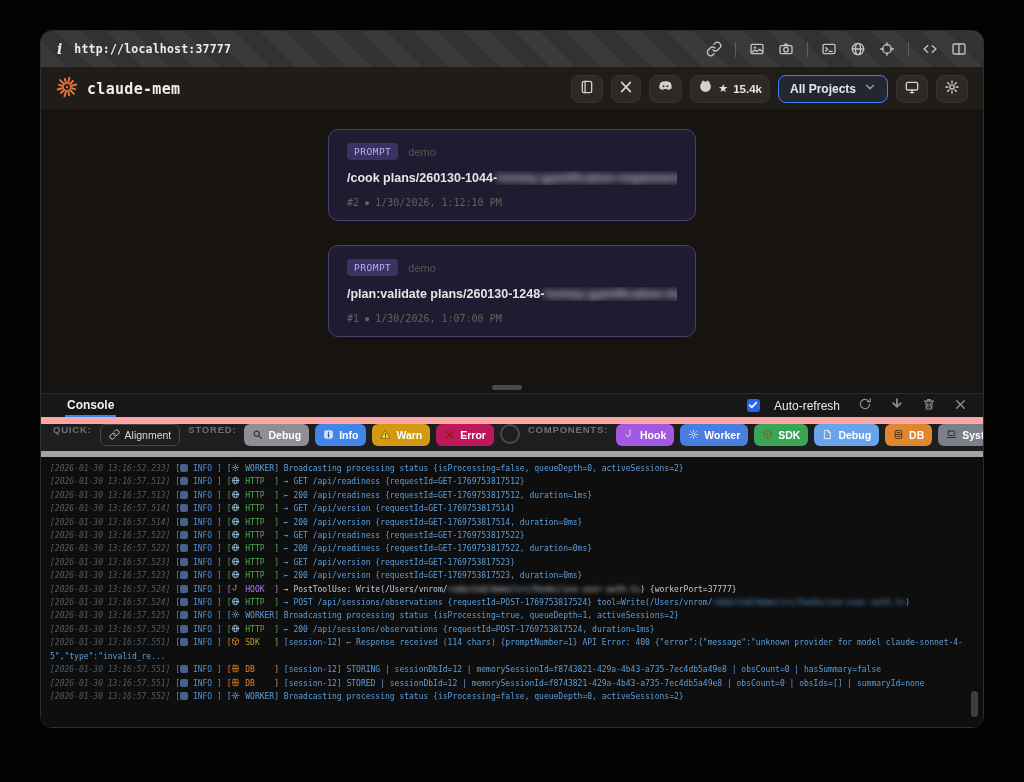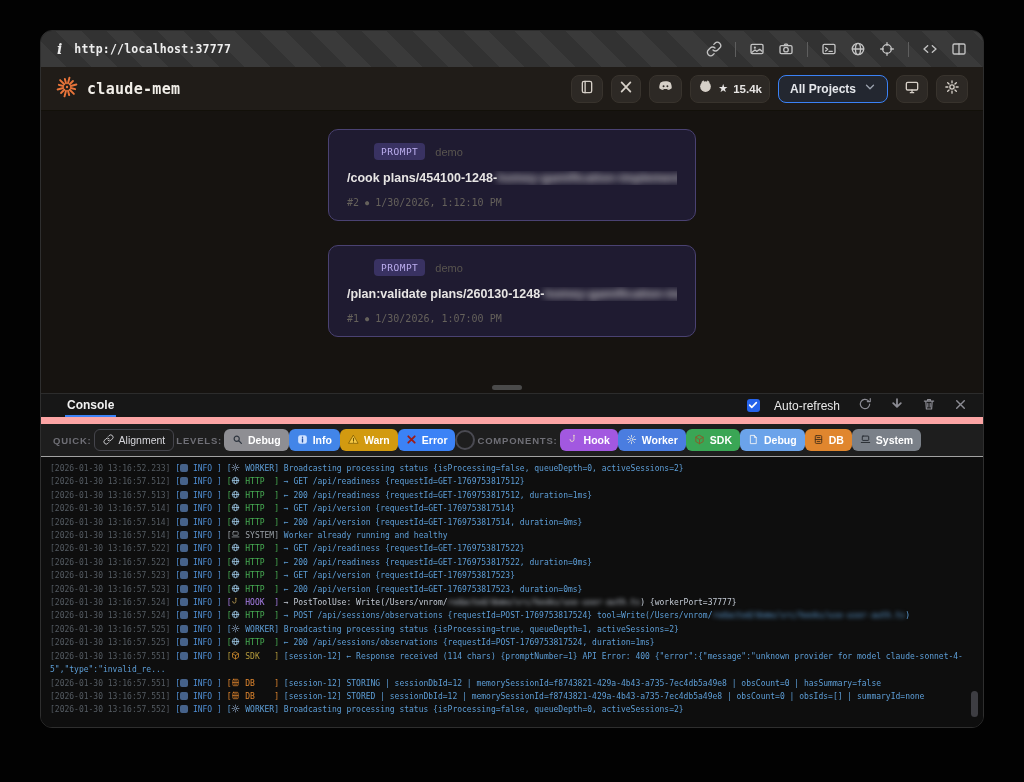--- a/index.html
+++ b/index.html
@@ -34,21 +34,21 @@
   .gh-text { font-size:11.5px; font-weight:700; color:#e7e5e4; }
   .projects { display:inline-flex; align-items:center; gap:8px; height:28px; padding:0 11px;
               background:#232730; border:1px solid #3b82f6; border-radius:8px; color:#e5e7eb;
               font-size:12px; font-weight:700; cursor:pointer; }
 
   
   .main { flex:1; background:#161310; position:relative; display:flex; flex-direction:column;
           align-items:center; padding-top:18px; gap:24px; overflow:hidden; }
   .card { width:368px; background:#1f1b31; border:1px solid #4a4272; border-radius:10px;
           padding:13px 18px 12px; cursor:pointer; }
-  .card-top { display:flex; align-items:center; gap:10px;margin-left:27px; }
+  .card-top { display:flex; align-items:center; gap:10px; }
   .badge { font-family:"DejaVu Sans Mono", monospace; font-size:9.5px; letter-spacing:.5px;
            color:#bdaff0; background:#393262; padding:3px 7px; border-radius:4px; }
   .tag { font-size:11px; color:#59554f; }
   .card-text { margin-top:11px; font-size:12.5px; font-weight:700; color:#e7e5e4;
                white-space:nowrap; overflow:hidden; }
   .blurred { filter:blur(3.5px); opacity:.85; }
   .card-meta { margin-top:12px; font-family:"DejaVu Sans Mono", monospace; font-size:10px;
                color:#65615b; display:flex; align-items:center; gap:6px; }
   .card-meta .dot { font-size:7px; }
   .resize-handle { position:absolute; bottom:3px; left:49.5%; transform:translateX(-50%);
@@ -60,35 +60,35 @@
   .c-tabbar { flex:0 0 30px; display:flex; align-items:center; background:#171717;
               border-bottom:7px solid #fca5a5; padding:0 16px 0 24px; }
   .c-tab { height:100%; display:flex; align-items:center; font-size:12px; font-weight:700;
            color:#f1f1f1; border-bottom:2px solid #3b82f6; padding:0 2px; cursor:pointer; }
   .c-controls { margin-left:auto; display:flex; align-items:center; gap:18px; }
   .autorefresh { display:flex; align-items:center; gap:14px; color:#eaeaea; font-size:12px; cursor:pointer; }
   .cb { width:13px; height:13px; background:#2563eb; border-radius:3px;
         display:inline-flex; align-items:center; justify-content:center; }
   .cicon { display:inline-flex; cursor:pointer; opacity:.85; }
 
-  .c-filterbar { flex:0 0 33px; background:#1e1e1e; border-bottom:1px solid #a3a3a3;
-                 display:flex; align-items:center; padding:0 10px; overflow:hidden; }
+  .c-filterbar { flex:0 0 33px; background:#1e1e1e; border-bottom:6px solid #a3a3a3;
+                 display:flex; align-items:flex-start; padding:0 10px; gap:6px; overflow:hidden; }
   .f-label { font-size:9.5px; font-weight:700; color:#6f6f76; letter-spacing:.8px; margin:0 2px;
              white-space:nowrap; }
   .f-btn { display:inline-flex; align-items:center; gap:5px; height:22px; padding:0 8px;
            border-radius:6px; font-size:10.5px; font-weight:700; color:#fff; cursor:pointer;
            white-space:nowrap; flex:0 0 auto; }
   .f-quick { background:transparent; border:1px solid #45454c; color:#d6d6db; font-weight:400; }
   .f-circle { width:20px; height:20px; border:2px solid #4a4a52; border-radius:50%;
               cursor:pointer; flex:0 0 auto; }
 
   .c-logs { flex:1; background:#0e0e0e; padding:5px 10px 0 9px; overflow:hidden;
             font-family:"DejaVu Sans Mono", monospace; font-size:8px; }
   .log-line { white-space:pre-wrap; word-break:break-all; line-height:13.4px; }
-  .ts { color:#555c63; }
+  .ts { color:#555c63;font-style:italic; }
   .lvl { color:#4f8fd5; }
   .lvl-ico { display:inline-block; width:8px; height:8px; border-radius:2px;
              background:#46628a; vertical-align:-1px; }
   .comp-ico svg { vertical-align:-1px; }
   .blur-seg { filter:blur(2.3px); }
   .scroll-thumb { position:absolute; right:5px; bottom:10px; width:7px; height:26px;
                   border-radius:4px; background:#3d3d42; cursor:pointer; }
 </style>
 </head>
 <body>
@@ -224,21 +224,21 @@
           </span>
       </div>
     </div>
 
     <div class="main">
       <div class="card">
         <div class="card-top">
           <span class="badge">PROMPT</span>
           <span class="tag">demo</span>
         </div>
-        <div class="card-text"><span>/cook plans/454100-1248-</span><span class="blurred">homey-gamification-implementation</span></div>
+        <div class="card-text"><span>/cook plans/260130-1044-</span><span class="blurred">homey-gamification-implementation</span></div>
         <div class="card-meta">
           <span>#2</span>
             <span class="dot">●</span>
             <span>1/30/2026, 1:12:10 PM</span>
         </div>
       </div>
 
       <div class="card">
         <div class="card-top">
           <span class="badge">PROMPT</span>
@@ -294,21 +294,21 @@
       </div>
       <div class="c-filterbar" id="filterbar">
           <span class="f-label">QUICK:</span>
           <span class="f-btn f-quick">
             <span><svg width="11" height="11" viewBox="0 0 24 24" fill="none" stroke="#d6d6db" stroke-width="2" stroke-linecap="round" stroke-linejoin="round">
                 <path d="M10.5 13.5a5 5 0 0 0 7.1 0l2.9-2.9a5 5 0 0 0-7.1-7.1l-1.6 1.6"></path>
                 <path d="M13.5 10.5a5 5 0 0 0-7.1 0l-2.9 2.9a5 5 0 0 0 7.1 7.1l1.6-1.6"></path>
               </svg></span>
             <span>Alignment</span>
           </span>
-          <span class="f-label">LEVELS:</span>
+          <span class="f-label">STORED:</span>
           <span class="f-btn" style="background: rgb(142, 142, 147);">
             <span><svg width="11" height="11" viewBox="0 0 24 24" fill="none" stroke="#2f3640" stroke-width="2" stroke-linecap="round" stroke-linejoin="round">
                 <circle cx="10.3" cy="10.3" r="5.6" stroke-width="2.6"></circle>
                 <path d="M14.8 14.8l5.7 5.7" stroke-width="2.8"></path>
               </svg></span>
             <span>Debug</span>
           </span>
           <span class="f-btn" style="background: rgb(66, 133, 232);">
             <span><svg width="11" height="11" viewBox="0 0 24 24" fill="none" stroke="#cfe2ff" stroke-width="2" stroke-linecap="round" stroke-linejoin="round">
                 <rect x="2.5" y="2.5" width="19" height="19" rx="5" fill="#cfe2ff" stroke="none"></rect>
@@ -316,21 +316,21 @@
               </svg></span>
             <span>Info</span>
           </span>
           <span class="f-btn" style="background: rgb(210, 154, 16);">
             <span><svg width="11" height="11" viewBox="0 0 24 24" fill="none" stroke="#f6c945" stroke-width="2" stroke-linecap="round" stroke-linejoin="round">
                 <path d="M12 3.2L22 20.3H2z" fill="#f6c945" stroke="#6d5200" stroke-width="1.4"></path>
                 <path d="M12 9.5v5M12 17.3v.4" stroke="#6d5200" stroke-width="2.4"></path>
               </svg></span>
             <span>Warn</span>
           </span>
-          <span class="f-btn" style="background: #3b82f6;">
+          <span class="f-btn" style="background: #be185d;">
             <span><svg width="11" height="11" viewBox="0 0 24 24" fill="none" stroke="#9e1c16" stroke-width="2" stroke-linecap="round" stroke-linejoin="round">
                 <path d="M5 5l14 14M19 5L5 19" stroke-width="4"></path>
               </svg></span>
             <span>Error</span>
           </span>
           <span class="f-circle"></span>
           <span class="f-label">COMPONENTS:</span>
           <span class="f-btn" style="background: rgb(162, 88, 224);">
             <span><svg width="11" height="11" viewBox="0 0 24 24" fill="none" stroke="#e8d9c8" stroke-width="2" stroke-linecap="round" stroke-linejoin="round">
                 <path d="M13 3.5v8.5a4.3 4.3 0 1 1-8.6 0"></path>
@@ -392,24 +392,20 @@
           <div class="log-line"><span class="ts">[2026-01-30 13:16:57.514]</span> <span class="lvl" style="color:#4f8fd5">[<span class="lvl-ico" style="background:#46628a"></span> INFO ]</span> <span style="color:#47ad53">[<span class="comp-ico"><svg width="9" height="9" viewBox="0 0 24 24" fill="none" stroke="#9fc9e8" stroke-width="2" stroke-linecap="round" stroke-linejoin="round">
                   <circle cx="12" cy="12" r="8.5"></circle>
                   <path d="M3.5 12h17"></path>
                   <ellipse cx="12" cy="12" rx="3.8" ry="8.5"></ellipse>
                 </svg></span> HTTP  ] </span><span style="color:#5d9ed7">→ GET /api/version {requestId=GET-1769753817514}</span></div>
           <div class="log-line"><span class="ts">[2026-01-30 13:16:57.514]</span> <span class="lvl" style="color:#4f8fd5">[<span class="lvl-ico" style="background:#46628a"></span> INFO ]</span> <span style="color:#47ad53">[<span class="comp-ico"><svg width="9" height="9" viewBox="0 0 24 24" fill="none" stroke="#9fc9e8" stroke-width="2" stroke-linecap="round" stroke-linejoin="round">
                   <circle cx="12" cy="12" r="8.5"></circle>
                   <path d="M3.5 12h17"></path>
                   <ellipse cx="12" cy="12" rx="3.8" ry="8.5"></ellipse>
                 </svg></span> HTTP  ] </span><span style="color:#5d9ed7">← 200 /api/version {requestId=GET-1769753817514, duration=0ms}</span></div>
-          <div class="log-line"><span class="ts">[2026-01-30 13:16:57.514]</span> <span class="lvl" style="color:#4f8fd5">[<span class="lvl-ico" style="background:#46628a"></span> INFO ]</span> <span style="color:#9aa0a6">[<span class="comp-ico"><svg width="9" height="9" viewBox="0 0 24 24" fill="none" stroke="#9aa0a6" stroke-width="2" stroke-linecap="round" stroke-linejoin="round">
-                  <rect x="5" y="4.5" width="14" height="9.5" rx="1.5"></rect>
-                  <path d="M2.8 18.5h18.4"></path>
-                </svg></span> SYSTEM] </span><span style="color:#5d9ed7">Worker already running and healthy</span></div>
           <div class="log-line"><span class="ts">[2026-01-30 13:16:57.522]</span> <span class="lvl" style="color:#4f8fd5">[<span class="lvl-ico" style="background:#46628a"></span> INFO ]</span> <span style="color:#47ad53">[<span class="comp-ico"><svg width="9" height="9" viewBox="0 0 24 24" fill="none" stroke="#9fc9e8" stroke-width="2" stroke-linecap="round" stroke-linejoin="round">
                   <circle cx="12" cy="12" r="8.5"></circle>
                   <path d="M3.5 12h17"></path>
                   <ellipse cx="12" cy="12" rx="3.8" ry="8.5"></ellipse>
                 </svg></span> HTTP  ] </span><span style="color:#5d9ed7">→ GET /api/readiness {requestId=GET-1769753817522}</span></div>
           <div class="log-line"><span class="ts">[2026-01-30 13:16:57.522]</span> <span class="lvl" style="color:#4f8fd5">[<span class="lvl-ico" style="background:#46628a"></span> INFO ]</span> <span style="color:#47ad53">[<span class="comp-ico"><svg width="9" height="9" viewBox="0 0 24 24" fill="none" stroke="#9fc9e8" stroke-width="2" stroke-linecap="round" stroke-linejoin="round">
                   <circle cx="12" cy="12" r="8.5"></circle>
                   <path d="M3.5 12h17"></path>
                   <ellipse cx="12" cy="12" rx="3.8" ry="8.5"></ellipse>
                 </svg></span> HTTP  ] </span><span style="color:#5d9ed7">← 200 /api/readiness {requestId=GET-1769753817522, duration=0ms}</span></div>

